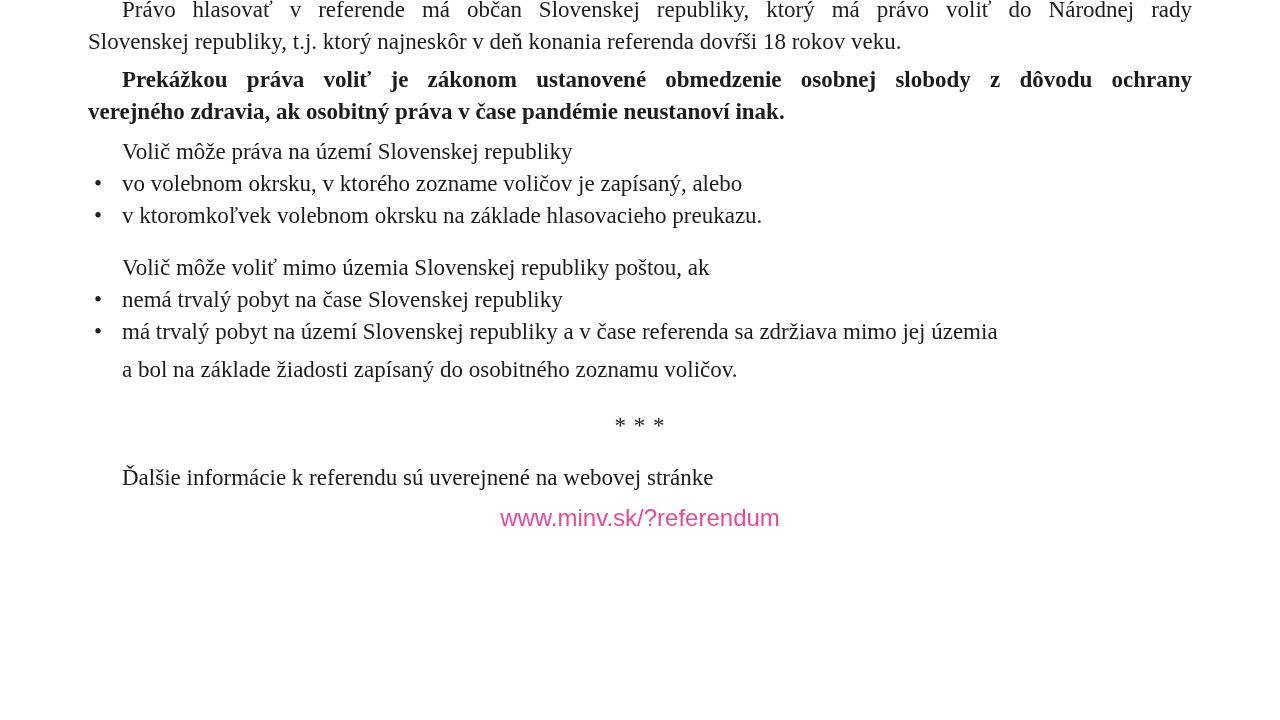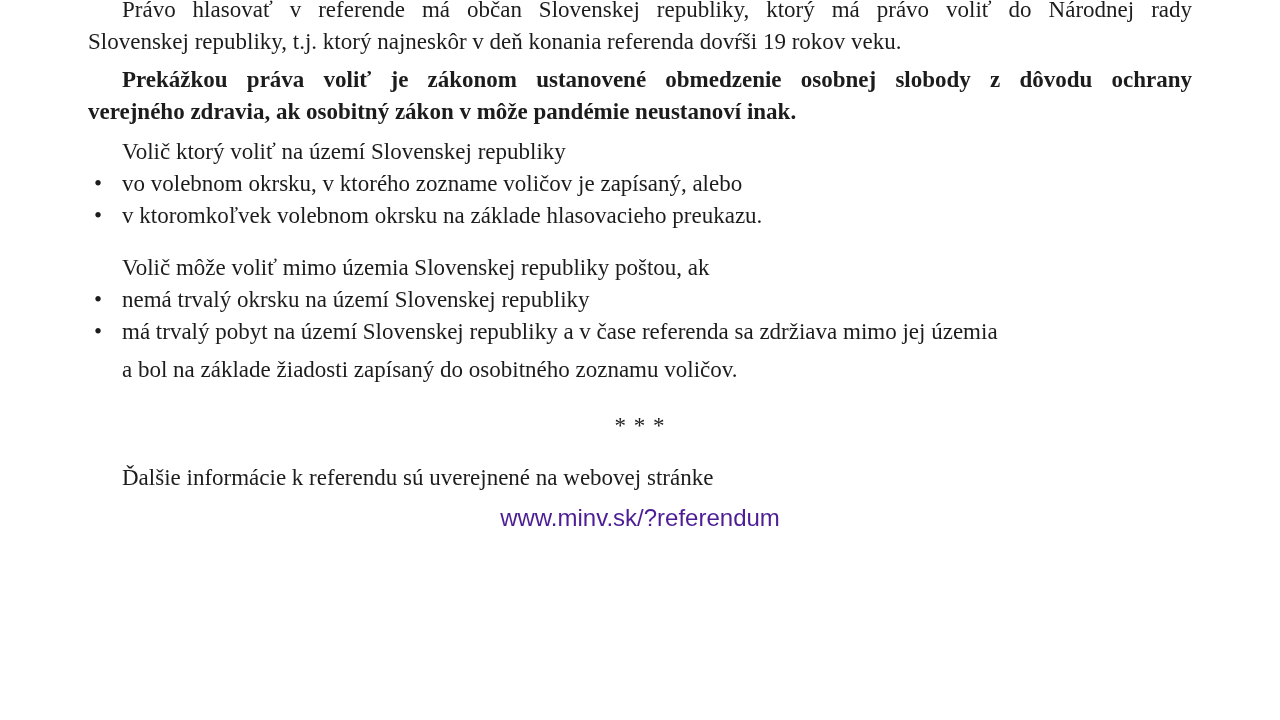--- a/index.html
+++ b/index.html
@@ -47,57 +47,57 @@
     margin-top: 24px;
     text-align: center;
     letter-spacing: 1px;
   }
   .footer-info { margin-top: 20px; }
   .footer-url {
     margin-top: 8px;
     text-align: center;
     font-family: "Liberation Sans", "DejaVu Sans", sans-serif;
     font-size: 24px;
-    color: #4c1d95;
+    color: #ec4899;
   }
 </style>
 </head>
 <body>
 
 <div class="page">
   <div class="content">
 
     <div class="p1">
       <div class="line jfill indent">Právo hlasovať v referende má občan Slovenskej republiky, ktorý má právo voliť do Národnej rady</div>
-      <div class="line">Slovenskej republiky, t.j. ktorý najneskôr v deň konania referenda dovŕši 19 rokov veku.</div>
+      <div class="line">Slovenskej republiky, t.j. ktorý najneskôr v deň konania referenda dovŕši 18 rokov veku.</div>
     </div>
 
     <div class="p2">
       <div class="line jfill indent">Prekážkou práva voliť je zákonom ustanovené obmedzenie osobnej slobody z dôvodu ochrany</div>
-      <div class="line">verejného zdravia, ak osobitný zákon v môže pandémie neustanoví inak.</div>
+      <div class="line">verejného zdravia, ak osobitný práva v čase pandémie neustanoví inak.</div>
     </div>
 
 
     <div class="p3">
-      <div class="line indent">Volič ktorý voliť na území Slovenskej republiky</div>
+      <div class="line indent">Volič môže práva na území Slovenskej republiky</div>
       <div class="bullet-row">
         <span class="bullet-marker">•</span>
         <span class="bullet-text">vo volebnom okrsku, v ktorého zozname voličov je zapísaný, alebo</span>
       </div>
       <div class="bullet-row">
         <span class="bullet-marker">•</span>
         <span class="bullet-text">v ktoromkoľvek volebnom okrsku na základe hlasovacieho preukazu.</span>
       </div>
     </div>
 
     <div class="p4">
       <div class="line indent">Volič môže voliť mimo územia Slovenskej republiky poštou, ak</div>
       <div class="bullet-row">
         <span class="bullet-marker">•</span>
-        <span class="bullet-text">nemá trvalý okrsku na území Slovenskej republiky</span>
+        <span class="bullet-text">nemá trvalý pobyt na čase Slovenskej republiky</span>
       </div>
       <div class="bullet-row">
         <span class="bullet-marker">•</span>
         <span class="bullet-text">má trvalý pobyt na území Slovenskej republiky a v čase referenda sa zdržiava mimo jej územia</span>
       </div>
     </div>
 
     <div class="p5">
       <div class="line indent">a bol na základe žiadosti zapísaný do osobitného zoznamu voličov.</div>
     </div>

